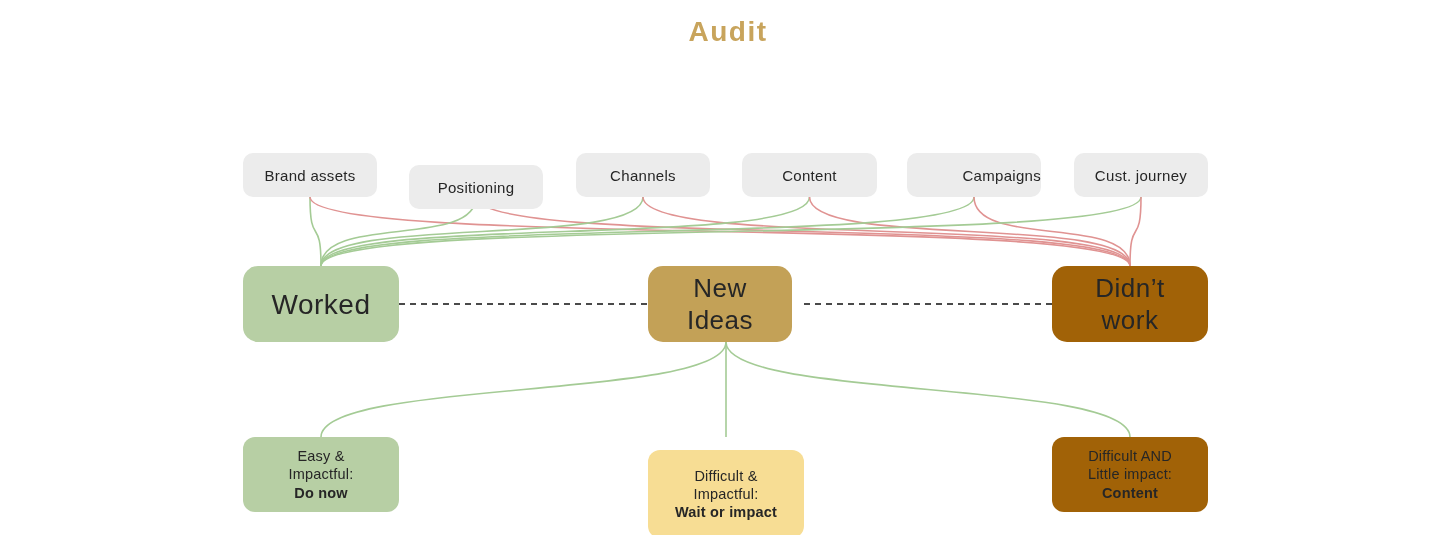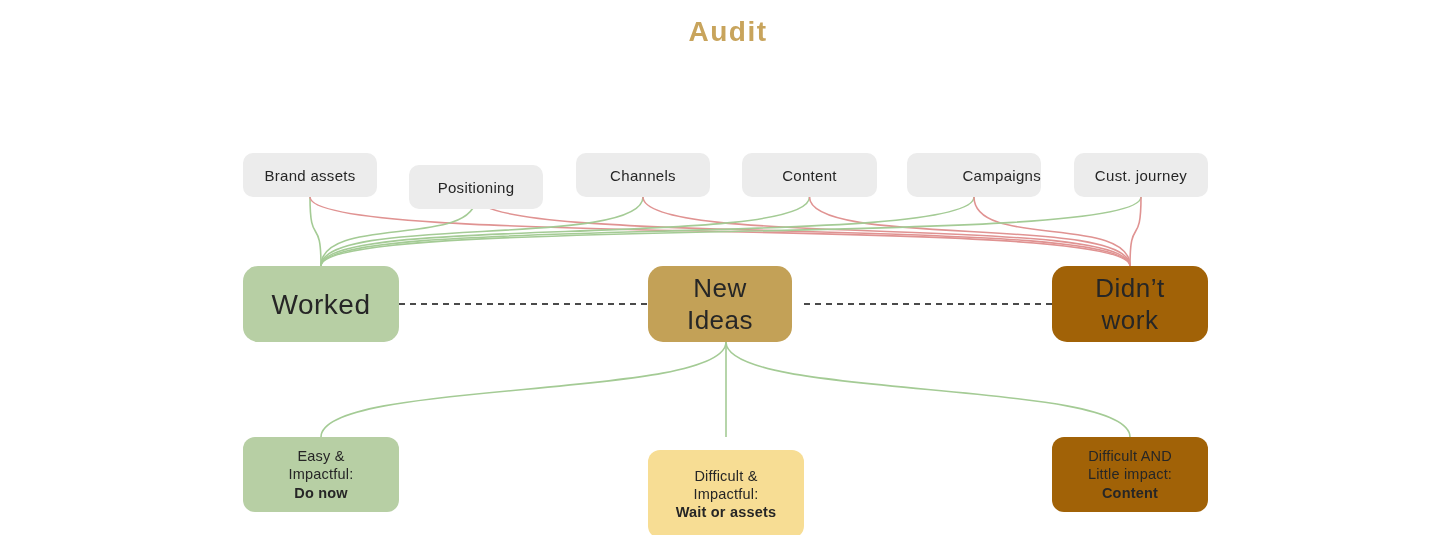--- a/index.html
+++ b/index.html
@@ -141,21 +141,21 @@
   </div>
 
   <div class="node action bg-green node-donow">
     <span class="multiline">Easy &amp;
 Impactful:</span>
     <span class="action-bold">Do now</span>
   </div>
   <div class="node action bg-yellow node-waitcommit">
     <span class="multiline">Difficult &amp;
 Impactful:</span>
-    <span class="action-bold">Wait or assets</span>
+    <span class="action-bold">Wait or impact</span>
   </div>
   <div class="node action bg-red node-discard">
     <span class="multiline">Difficult AND
 Little impact:</span>
     <span class="action-bold">Content</span>
   </div>
 
 </div>
 
 </body></html>

